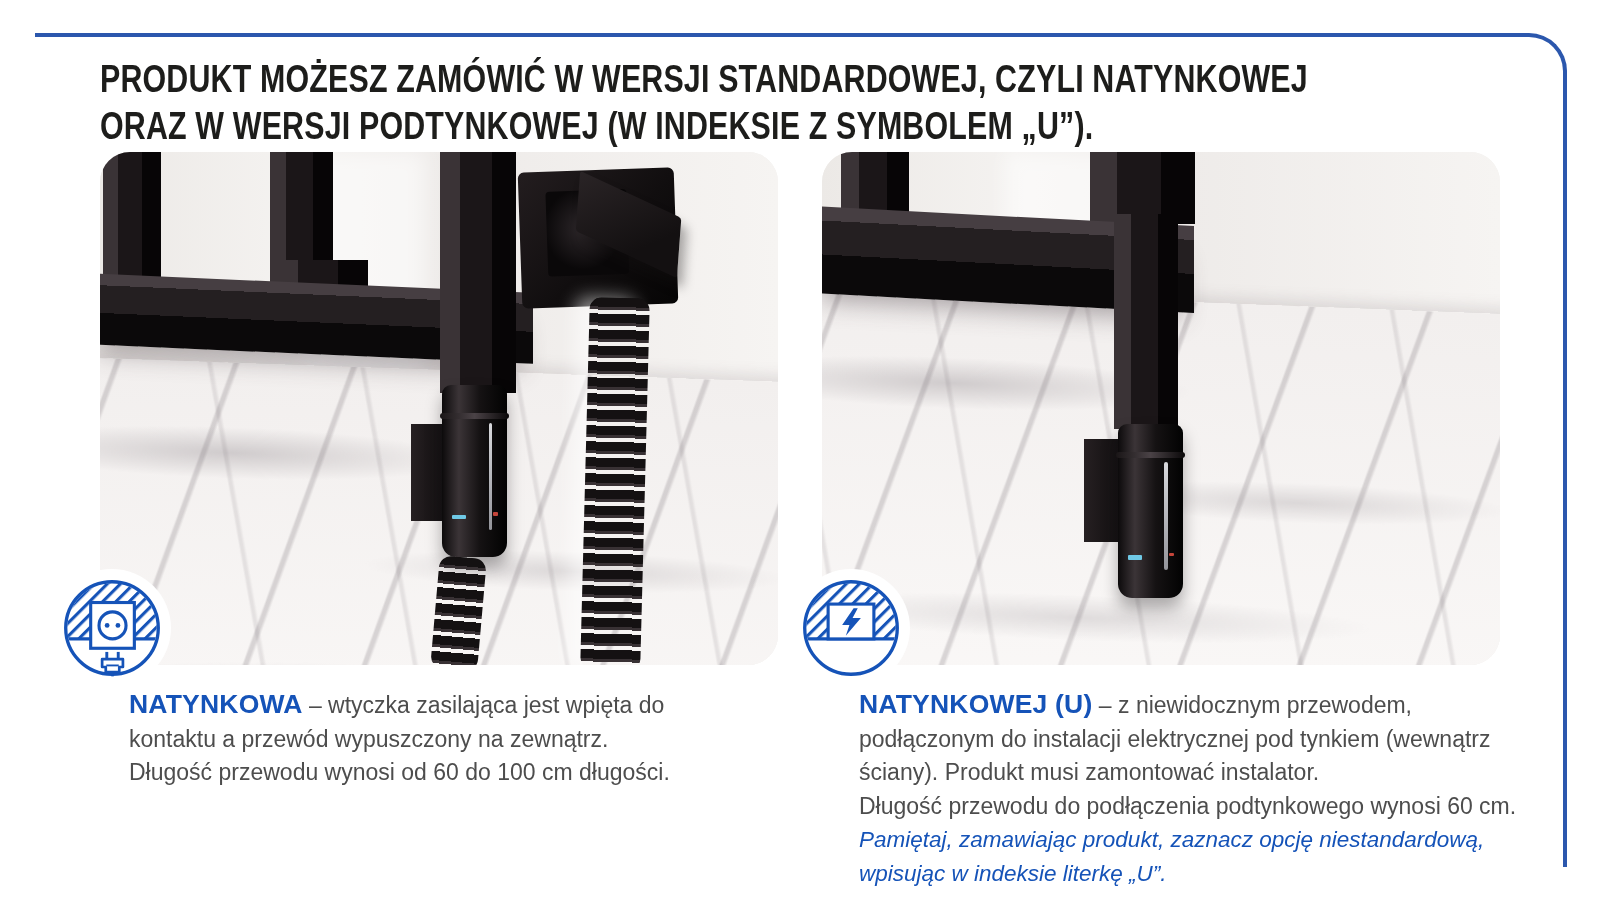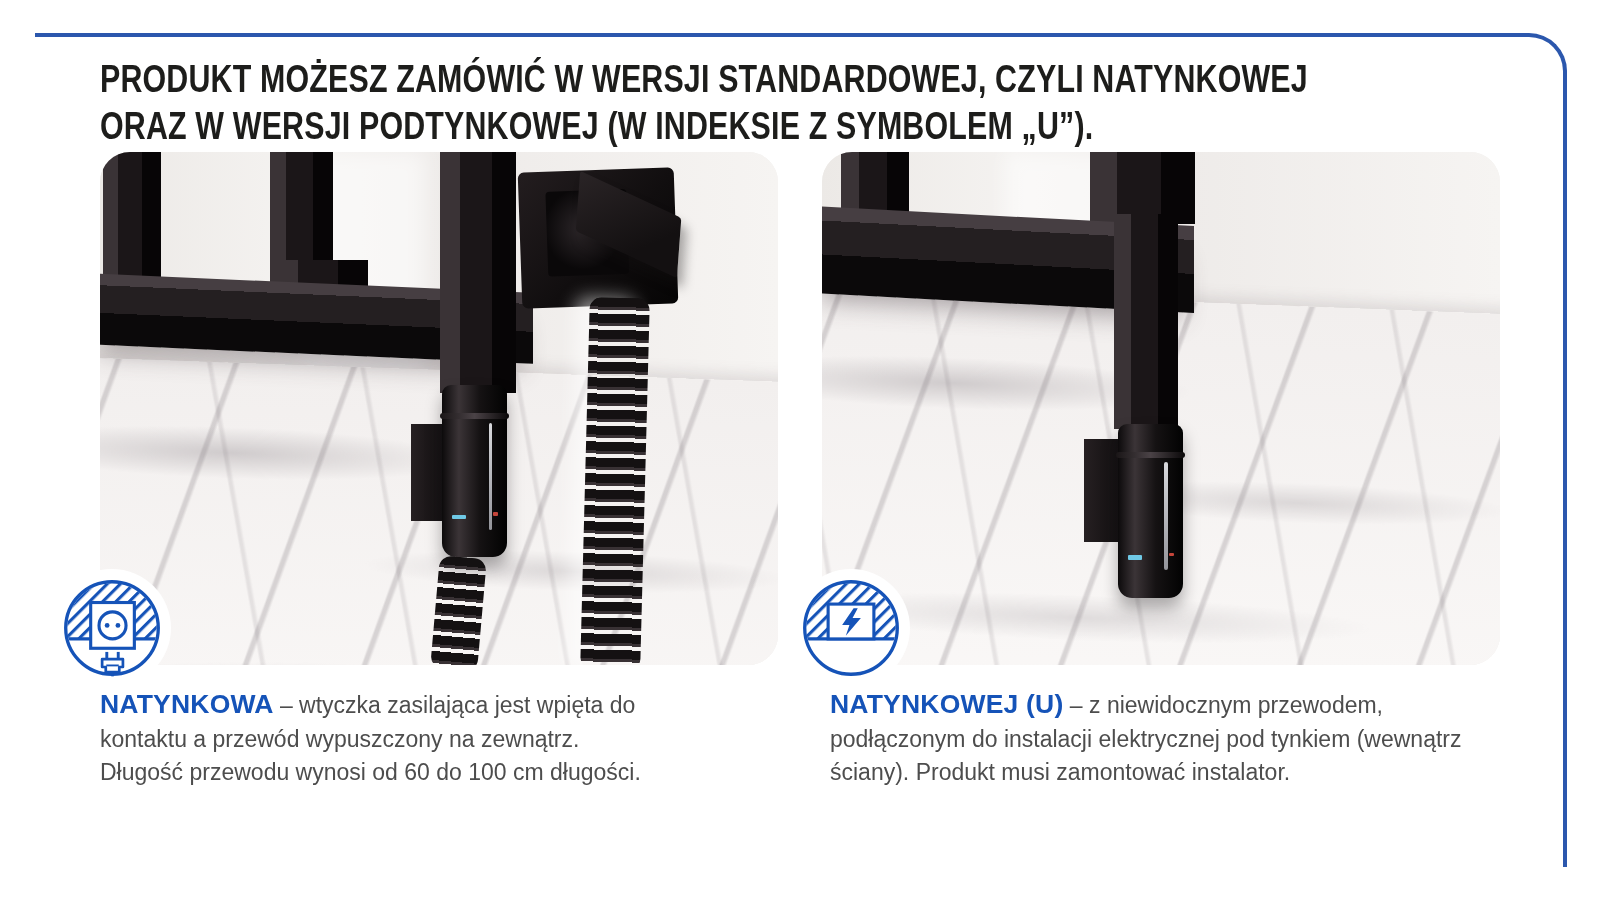--- a/index.html
+++ b/index.html
@@ -87,21 +87,21 @@
       transform:skewY(22deg) rotate(6deg);border-radius:3px;
       box-shadow:6px 8px 10px rgba(20,16,18,.35);}
 
   
   .badge{position:absolute;top:569px;width:118px;height:118px;border-radius:50%;
       background:#ffffff;display:flex;align-items:center;justify-content:center;z-index:5;}
   .badge.b1{left:53px;} .badge.b2{left:792px;}
   .badge svg{width:104px;height:104px;display:block;}
 
   
-  .vtext{position:absolute;top:688px;color:#4d4d4d;font-size:23px;line-height:33.5px;}
+  .vtext{position:absolute;top:688px;color:#4d4d4d;font-size:23px;line-height:33.5px;margin-left:29px;}
   .vtext.t1{left:100px;width:625px;}
   .vtext.t2{left:830px;width:662px;}
   .vtext p{margin:0;}
   .vlabel{color:#1553b8;font-weight:700;font-size:26.5px;letter-spacing:.2px;}
   .vnote{color:#1553b8;font-style:italic;font-size:22.5px;}
 </style>
 </head>
 <body>
 
 <div class="canvas">
@@ -196,15 +196,17 @@
     </svg>
   </div>
 
   <div class="vtext t1">
     <p><span class="vlabel">NATYNKOWA</span> <span>– wtyczka zasilająca jest wpięta do kontaktu a przewód wypuszczony na zewnątrz.</span></p>
     <p>Długość przewodu wynosi od 60 do 100 cm długości.</p>
   </div>
 
   <div class="vtext t2">
     <p><span class="vlabel">NATYNKOWEJ (U)</span> <span>– z niewidocznym przewodem, podłączonym do instalacji elektrycznej pod tynkiem (wewnątrz ściany). Produkt musi zamontować instalator.</span></p>
+    <p>Długość przewodu do podłączenia podtynkowego wynosi 60 cm.</p>
+    <p class="vnote">Pamiętaj, zamawiając produkt, zaznacz opcję niestandardową, wpisując w indeksie literkę „U”.</p>
   </div>
 
 </div>
 
 </body></html>

